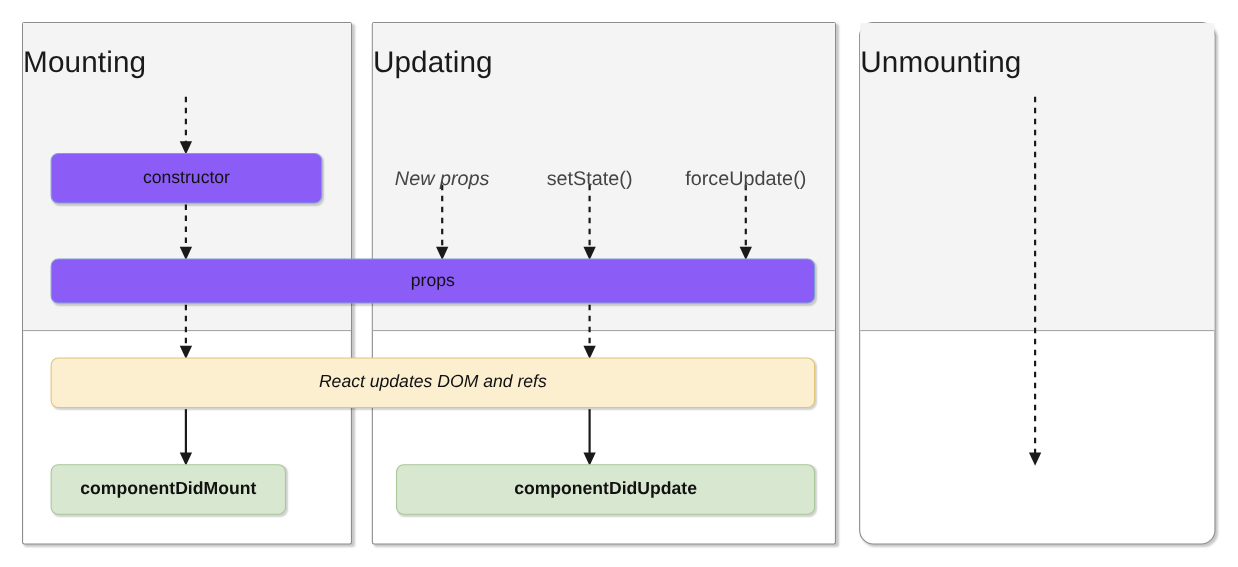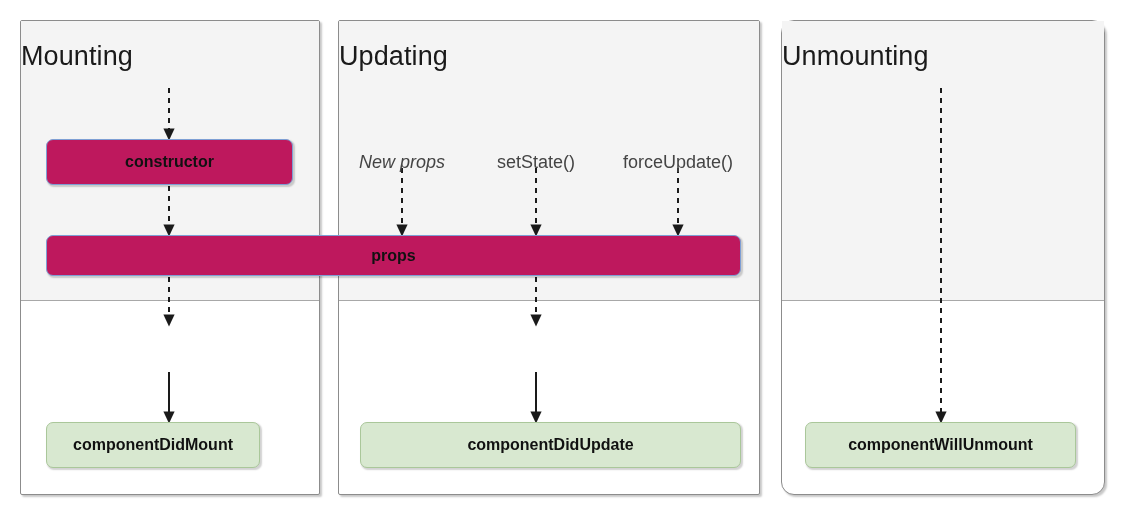--- a/index.html
+++ b/index.html
@@ -61,23 +61,23 @@
     border-radius: 7px;
     display: flex;
     align-items: center;
     justify-content: center;
     font-size: 16px;
     color: #111111;
     z-index: 5;
     box-shadow: 1.5px 1.5px 1.5px rgba(0,0,0,0.18);
   }
   .lc-blue {
-    background: #be185d;
+    background: #8b5cf6;
     border: 1px solid #7e9fd4;
-    font-weight: bold;
+    font-weight: normal;
   }
   .lc-yellow {
     background: #fcefd0;
     border: 1px solid #e0c478;
     font-style: italic;
     font-weight: normal;
     font-size: 16px;
   }
   .lc-green {
     background: #d8e8d0;
@@ -167,20 +167,20 @@
 
     <line x1="536" y1="372" x2="536" y2="417" stroke="#1a1a1a" stroke-width="2" marker-end="url(#arrowhead)"></line>
 
     <line x1="941" y1="88" x2="941" y2="417" stroke="#1a1a1a" stroke-width="2" stroke-dasharray="5,5" marker-end="url(#arrowhead)"></line>
   </svg>
 
   <div class="lc-box lc-blue" id="box-constructor">constructor</div>
 
   <div class="lc-box lc-blue" id="box-render">props</div>
 
+  <div class="lc-box lc-yellow" id="box-react-updates">React updates DOM and refs</div>
 
   <div class="lc-box lc-green" id="box-did-mount">componentDidMount</div>
 
   <div class="lc-box lc-green" id="box-did-update">componentDidUpdate</div>
 
-  <div class="lc-box lc-green" id="box-will-unmount">componentWillUnmount</div>
 
 </div>
 
 </body></html>

